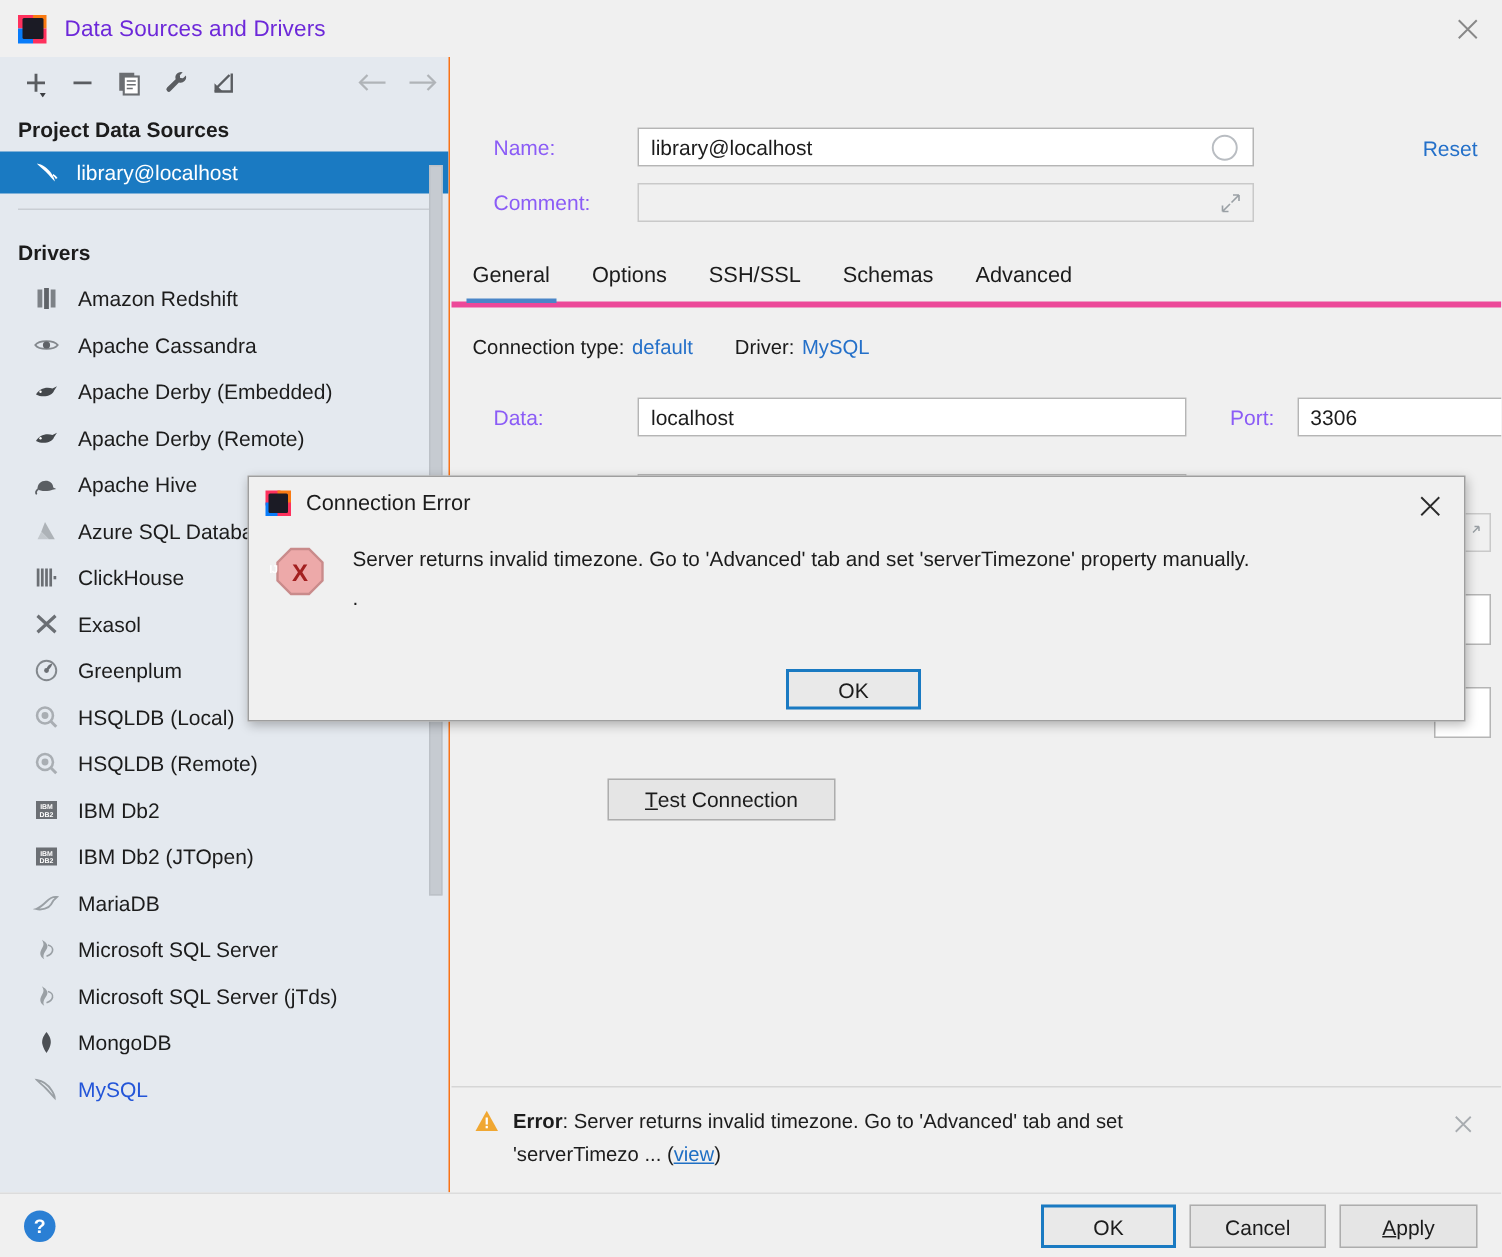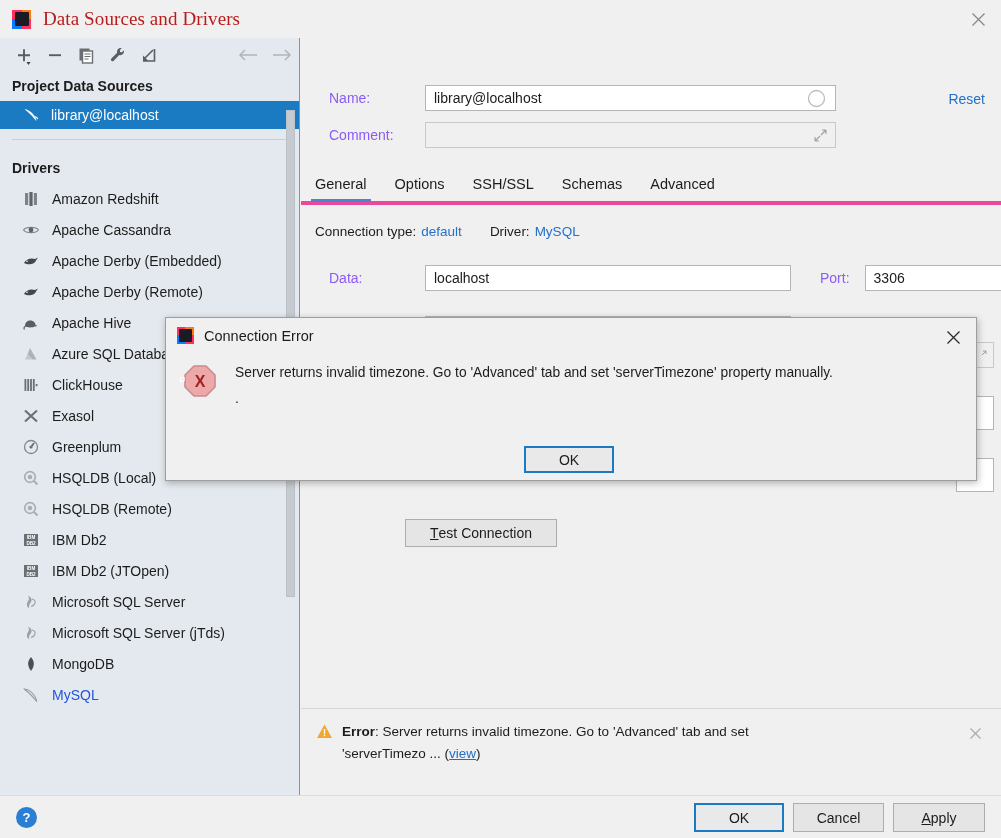--- a/index.html
+++ b/index.html
@@ -40,21 +40,21 @@
     background:#1b1b25; border-radius:1px;
   }
   .ij-logo .ij {
     position:absolute; left:3px; top:2.5px;
     font-size:8px; font-weight:bold; color:#fff;
     font-family:"Liberation Sans", sans-serif; line-height:14px;
     letter-spacing:-0.5px;
     margin-top:44px;
   }
   #window-title {
-    font-size: 19px; color: #b91c1c; letter-spacing: .1px; font-family: Liberation Serif, serif;
+    font-size: 15px; color: #6d28d9; letter-spacing: .1px;
   }
   #titlebar-close {
     position: absolute; right: 0; top: 0;
     width: 46px; height: 38px;
     display: flex; align-items: center; justify-content: center;
     cursor: default;
   }
   #titlebar-close svg { display:block; }
 
   
@@ -173,21 +173,21 @@
     position: absolute; left: 104px; top: 481px;
     width: 152px; height: 28px;
     background: #e5e5e5; border: 1px solid #adadad;
     display: flex; align-items: center; justify-content: center;
     font-size: 14px; cursor: default;
   }
   #test-conn-btn u { text-decoration: underline; }
 
   
   #notif {
-    position: absolute; left: 0; bottom: 16px;
+    position: absolute; left: 0; bottom: 0;
     width: 700px; height: 71px;
     background: #f0f0f0;
     border-top: 1px solid #d6d6d6;
     display: flex; align-items: flex-start;
     padding: 12px 0 0 15px;
   }
   #notif .warn-ico { margin-right: 9px; margin-top: 2px; flex: 0 0 auto; }
   #notif .msg { font-size: 13.5px; line-height: 22px; max-width: 560px; }
   #notif .msg b { font-weight: bold; }
   #notif .msg a { color: #1f6fc4; text-decoration: underline; cursor: default; }
@@ -486,20 +486,28 @@
         <span class="icn">
           <svg width="18" height="18" viewBox="0 0 18 18">
             <rect x="2" y="3" width="14" height="12" fill="#6b6f74"></rect>
             <text x="9" y="8.4" font-family="Liberation Sans, sans-serif" font-size="4.6" font-weight="bold" fill="#ffffff" text-anchor="middle">IBM</text>
             <text x="9" y="13.6" font-family="Liberation Sans, sans-serif" font-size="4.6" font-weight="bold" fill="#ffffff" text-anchor="middle">DB2</text>
           </svg>
         </span>
         <span class="label">IBM Db2 (JTOpen)</span>
       </div>
 
+      <div class="drv-row">
+        <span class="icn">
+          <svg width="18" height="18" viewBox="0 0 18 18">
+            <path d="M2 13 C5 12 7 10 9 8 C11 6 13.5 4.5 16 5 C14 6.5 13 8 12 10 C10.5 12.5 6 14 2 13 Z" fill="none" stroke="#9aa0a5" stroke-width="1.2"></path>
+          </svg>
+        </span>
+        <span class="label">MariaDB</span>
+      </div>
 
       <div class="drv-row">
         <span class="icn">
           <svg width="18" height="18" viewBox="0 0 18 18">
             <path d="M6 2.5 C7.5 3.5 9 4.5 9.5 6 C10 7.5 9 9 8 10.5 C7 12 6.5 14 7.5 15.5 C5.5 14.5 4.5 12.5 5 10.5 C5.5 8.5 7 7 7 5.5 C7 4.5 6.5 3.5 6 2.5 Z" fill="#9aa0a5"></path>
             <path d="M10 6 C12 6.5 13.5 8 13 10 C12.5 12 10.5 13 9 13.5" fill="none" stroke="#9aa0a5" stroke-width="1.1"></path>
           </svg>
         </span>
         <span class="label">Microsoft SQL Server</span>
       </div>

